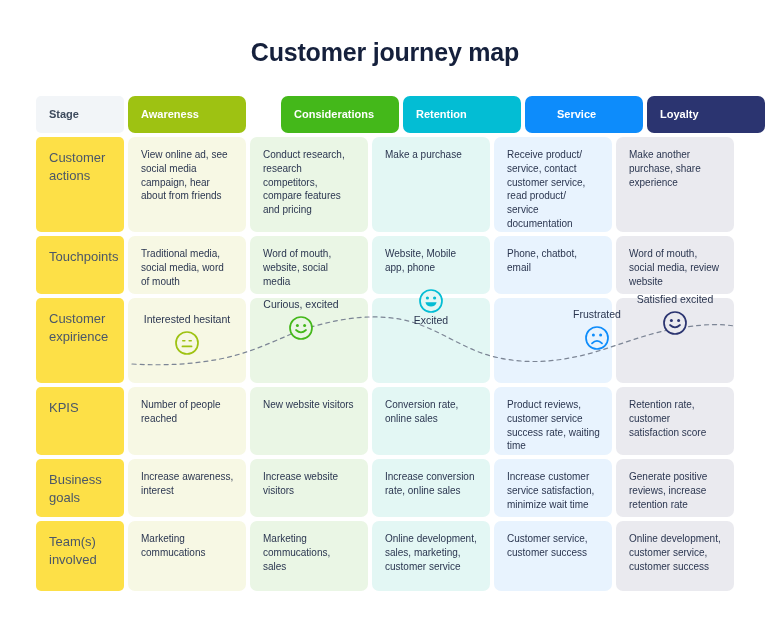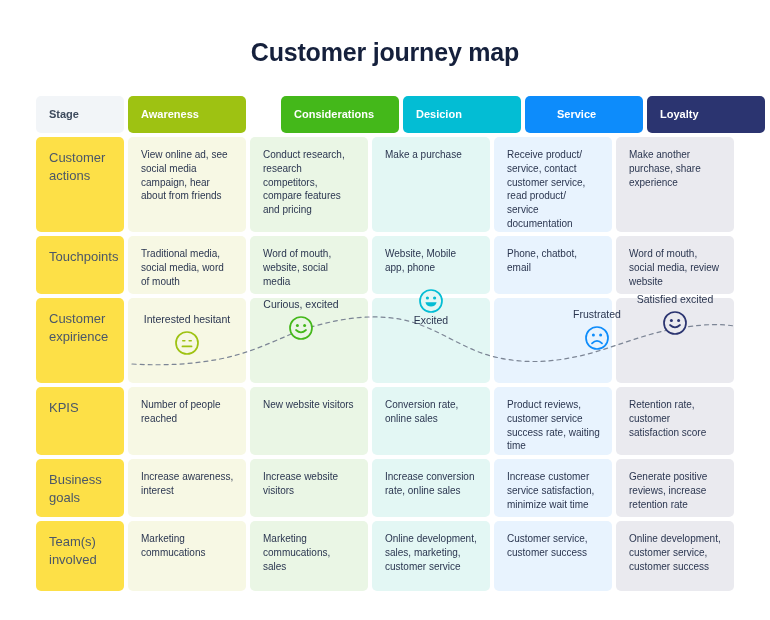--- a/index.html
+++ b/index.html
@@ -52,21 +52,21 @@
   .cell {
     box-sizing: border-box;
     border-radius: 5px;
     padding: 11px 12px 11px 13px;
     font-size: 10px;
     line-height: 1.38;
     color: #2b3650;
   }
 
   .col-stage   { width: 88px; flex: 0 0 88px; }
-  .col-data    { width: 118px; flex: 0 0 118px; }
+  .col-data    { width: 118px; flex: 0 0 118px; border-radius: 7px; }
 
   .stage-cell {
     background: #fde047;
     color: #4b5768;
     font-size: 13px;
     padding-top: 12px;
   }
 
   
   .head-row .cell {
@@ -151,21 +151,21 @@
 <div class="page">
 
   <div class="title">Customer journey map</div>
 
   <div class="map">
 
     <div class="row head-row">
       <div class="cell col-stage stage-cell">Stage</div>
       <div class="cell col-data h-awareness">Awareness</div>
       <div class="cell col-data h-considerations">Considerations</div>
-      <div class="cell col-data h-decision">Desicion</div>
+      <div class="cell col-data h-decision">Retention</div>
       <div class="cell col-data h-service">Service</div>
       <div class="cell col-data h-loyalty">Loyalty</div>
     </div>
 
     <div class="row row-actions">
       <div class="cell col-stage stage-cell">Customer actions</div>
       <div class="cell col-data t-awareness">View online ad, see social media campaign, hear about from friends</div>
       <div class="cell col-data t-considerations">Conduct research, research competitors, compare features and pricing</div>
       <div class="cell col-data t-decision">Make a purchase</div>
       <div class="cell col-data t-service">Receive product/ service, contact customer service, read product/ service documentation</div>

